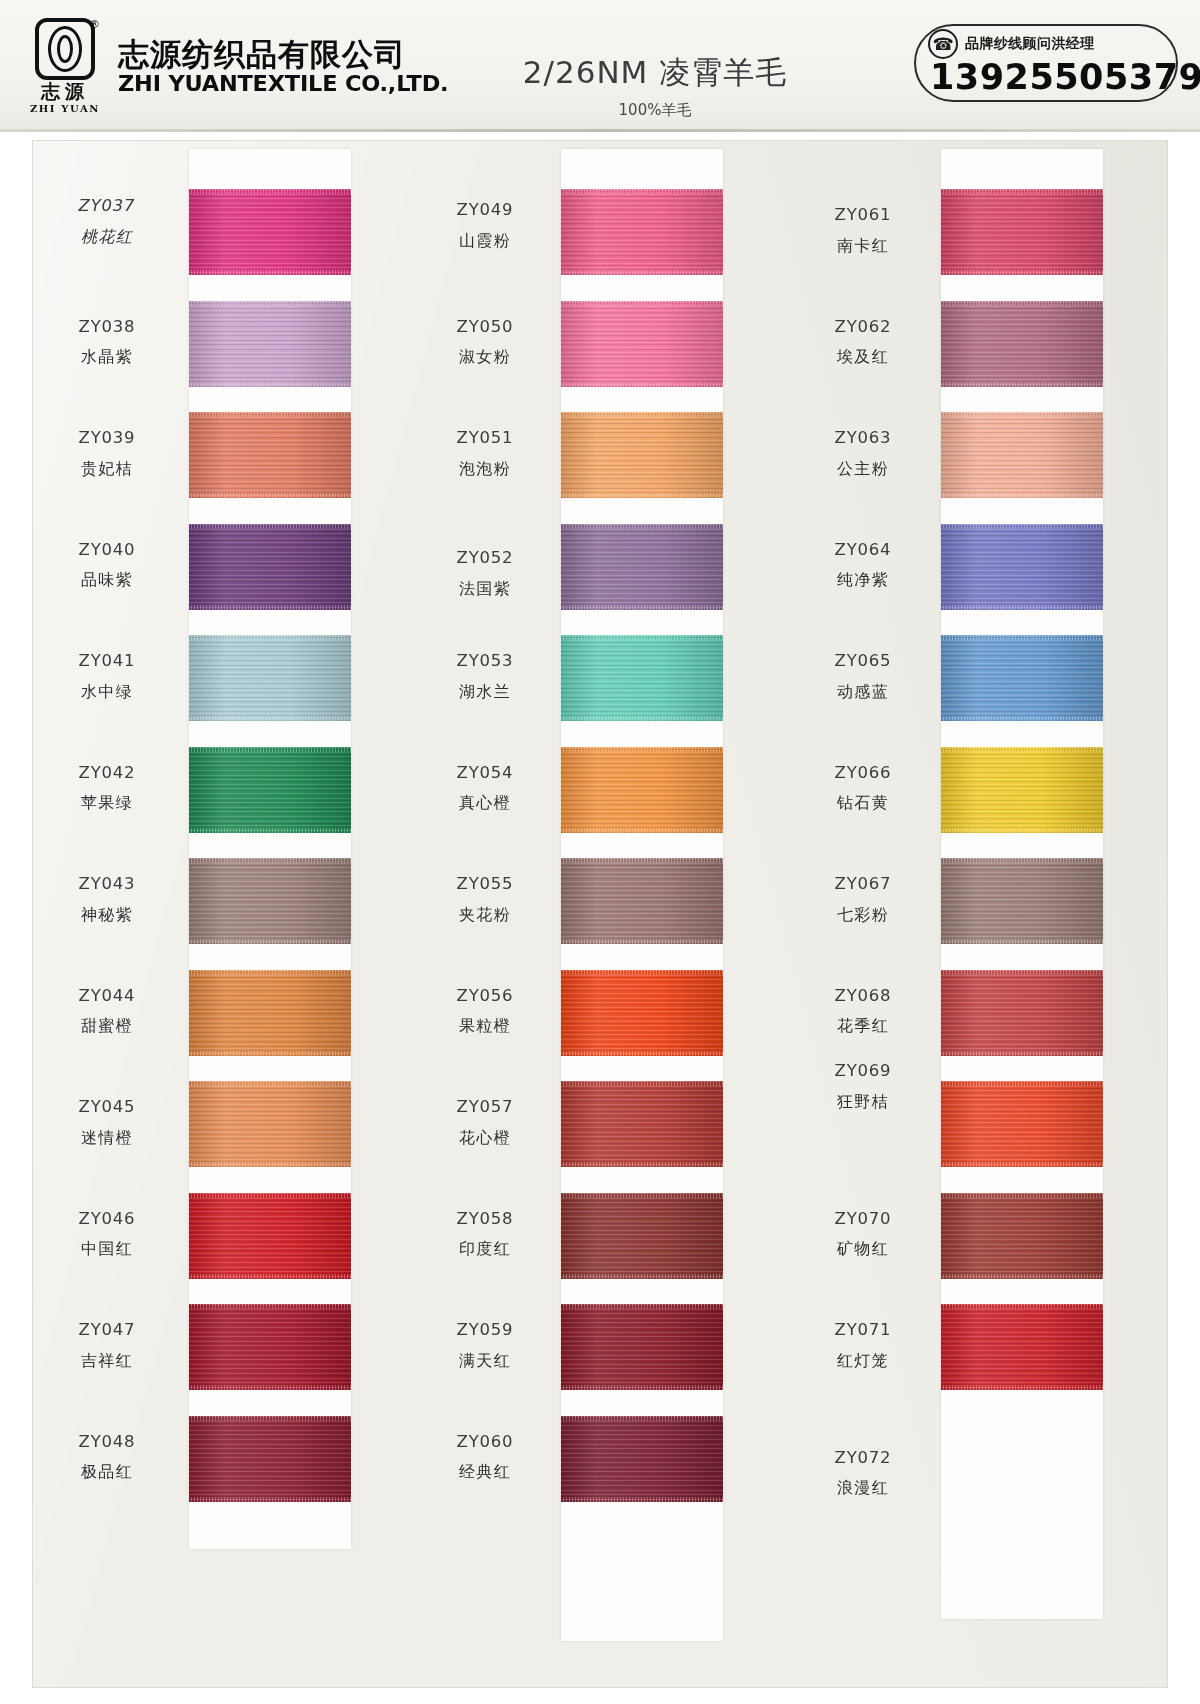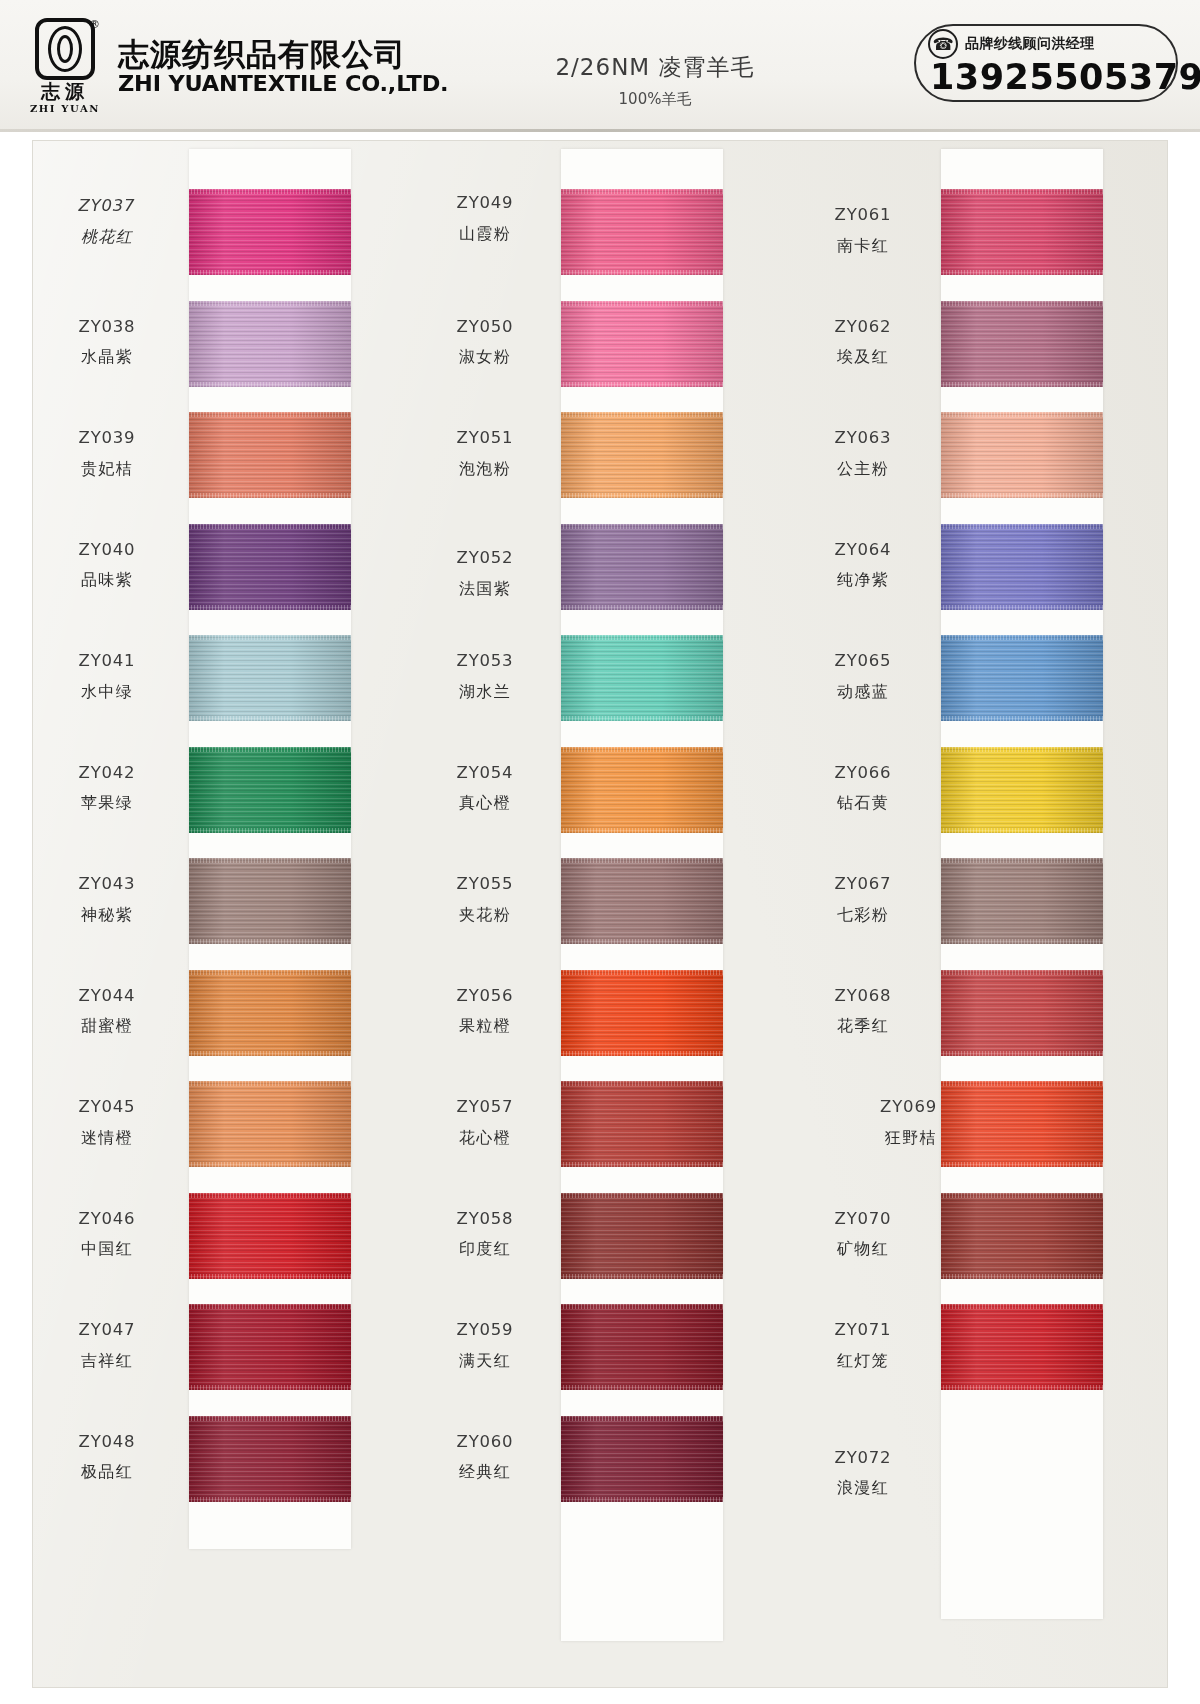--- a/index.html
+++ b/index.html
@@ -102,21 +102,21 @@
     transform-origin: left;
   }
 
   .title-block {
     position: absolute;
     left: 505px; top: 52px;
     text-align: center;
     width: 300px;
   }
   .title-main {
-    font-size: 23px;
+    font-size: 31px;
     color: #3c3c3c;
     letter-spacing: 1px;
     white-space: nowrap;
   }
   .title-sub {
     font-size: 15px;
     color: #4a4a4a;
     margin-top: 7px;
   }
 
@@ -425,21 +425,21 @@
           <div class="swatch" title="ZY048 极品红" style="top: 1266.5px; height: 86px; background: rgb(141, 31, 51);">
             <div class="yarn"></div>
             <div class="sheen"></div>
             <div class="fuzz-top"></div>
             <div class="fuzz-bot"></div>
           </div>
         </div>
       </div>
       <div class="col">
         <div class="labels">
-          <div class="label-item" style="top: 50px;">
+          <div class="label-item" style="top: 57px;">
             <div class="label-code">ZY049</div>
             <div class="label-name">山霞粉</div>
           </div>
           <div class="label-item" style="top: 173.5px;">
             <div class="label-code">ZY050</div>
             <div class="label-name">淑女粉</div>
           </div>
           <div class="label-item" style="top: 285px; text-align: center;">
             <div class="label-code">ZY051</div>
             <div class="label-name">泡泡粉</div>
@@ -583,21 +583,21 @@
             <div class="label-name">钻石黄</div>
           </div>
           <div class="label-item" style="top: 731px;">
             <div class="label-code">ZY067</div>
             <div class="label-name">七彩粉</div>
           </div>
           <div class="label-item" style="top: 842.5px;">
             <div class="label-code">ZY068</div>
             <div class="label-name">花季红</div>
           </div>
-          <div class="label-item" style="top: 954px; text-align: right;">
+          <div class="label-item" style="top: 918px;">
             <div class="label-code">ZY069</div>
             <div class="label-name">狂野桔</div>
           </div>
           <div class="label-item" style="top: 1065.5px;">
             <div class="label-code">ZY070</div>
             <div class="label-name">矿物红</div>
           </div>
           <div class="label-item" style="top: 1177px;">
             <div class="label-code">ZY071</div>
             <div class="label-name">红灯笼</div>

